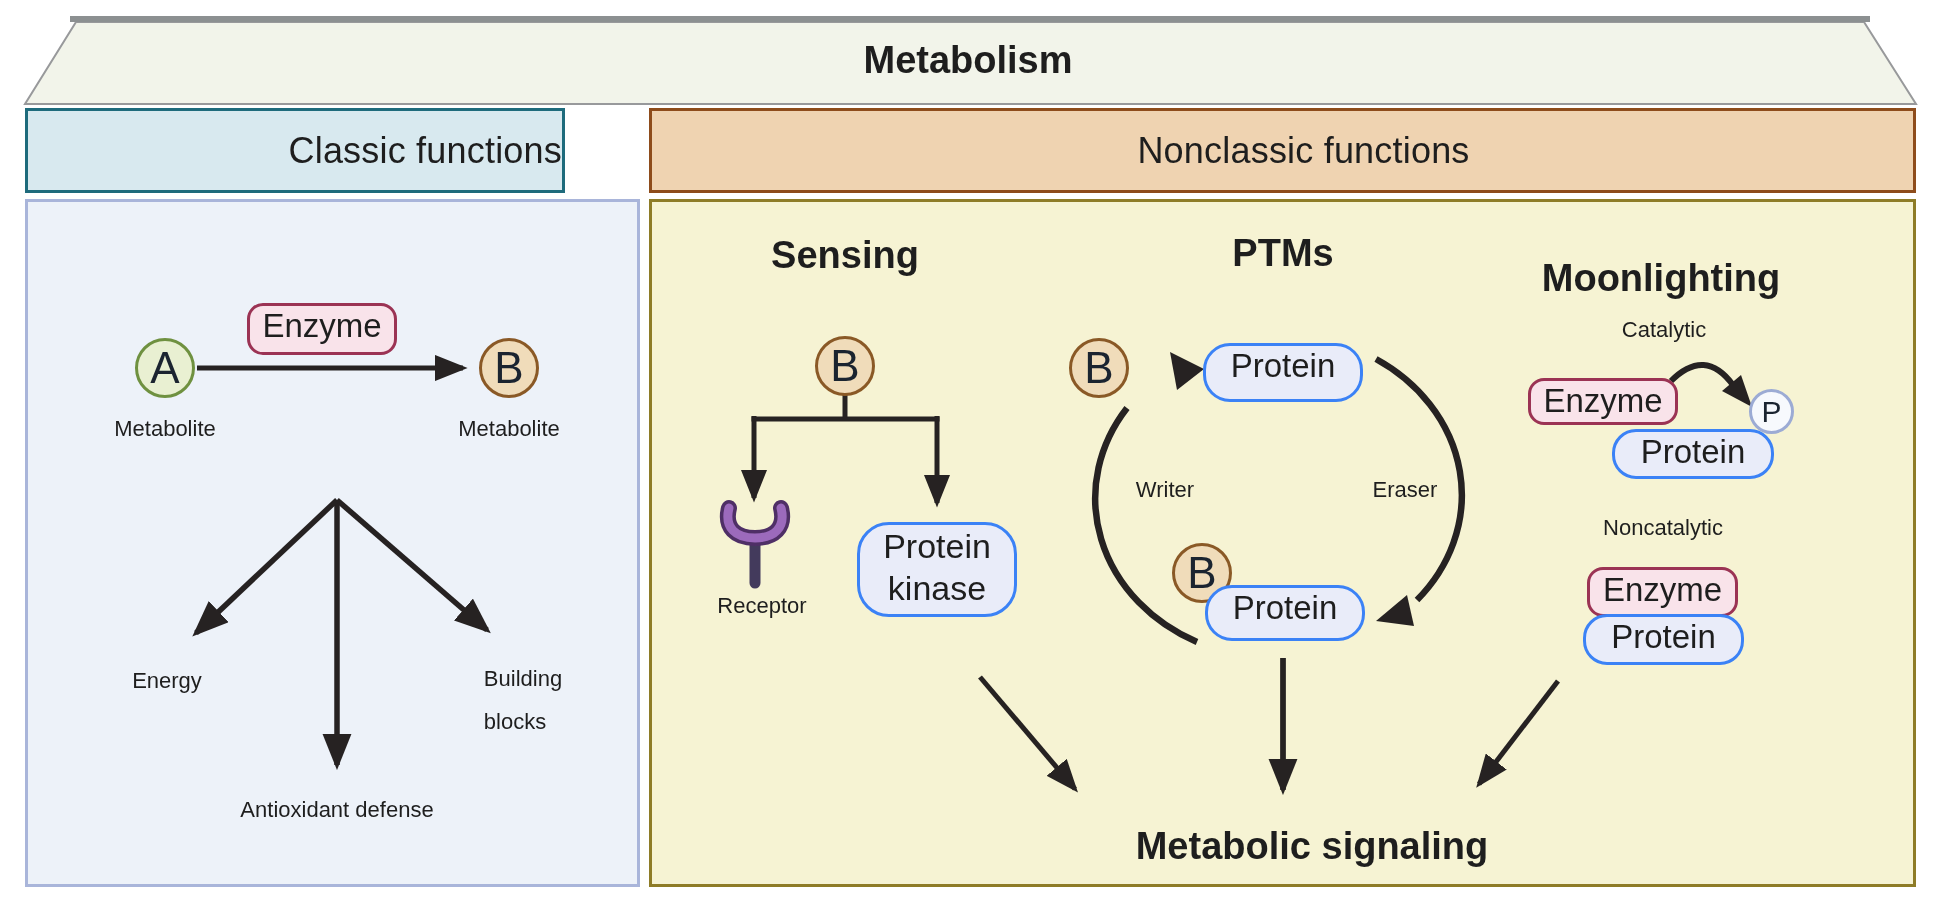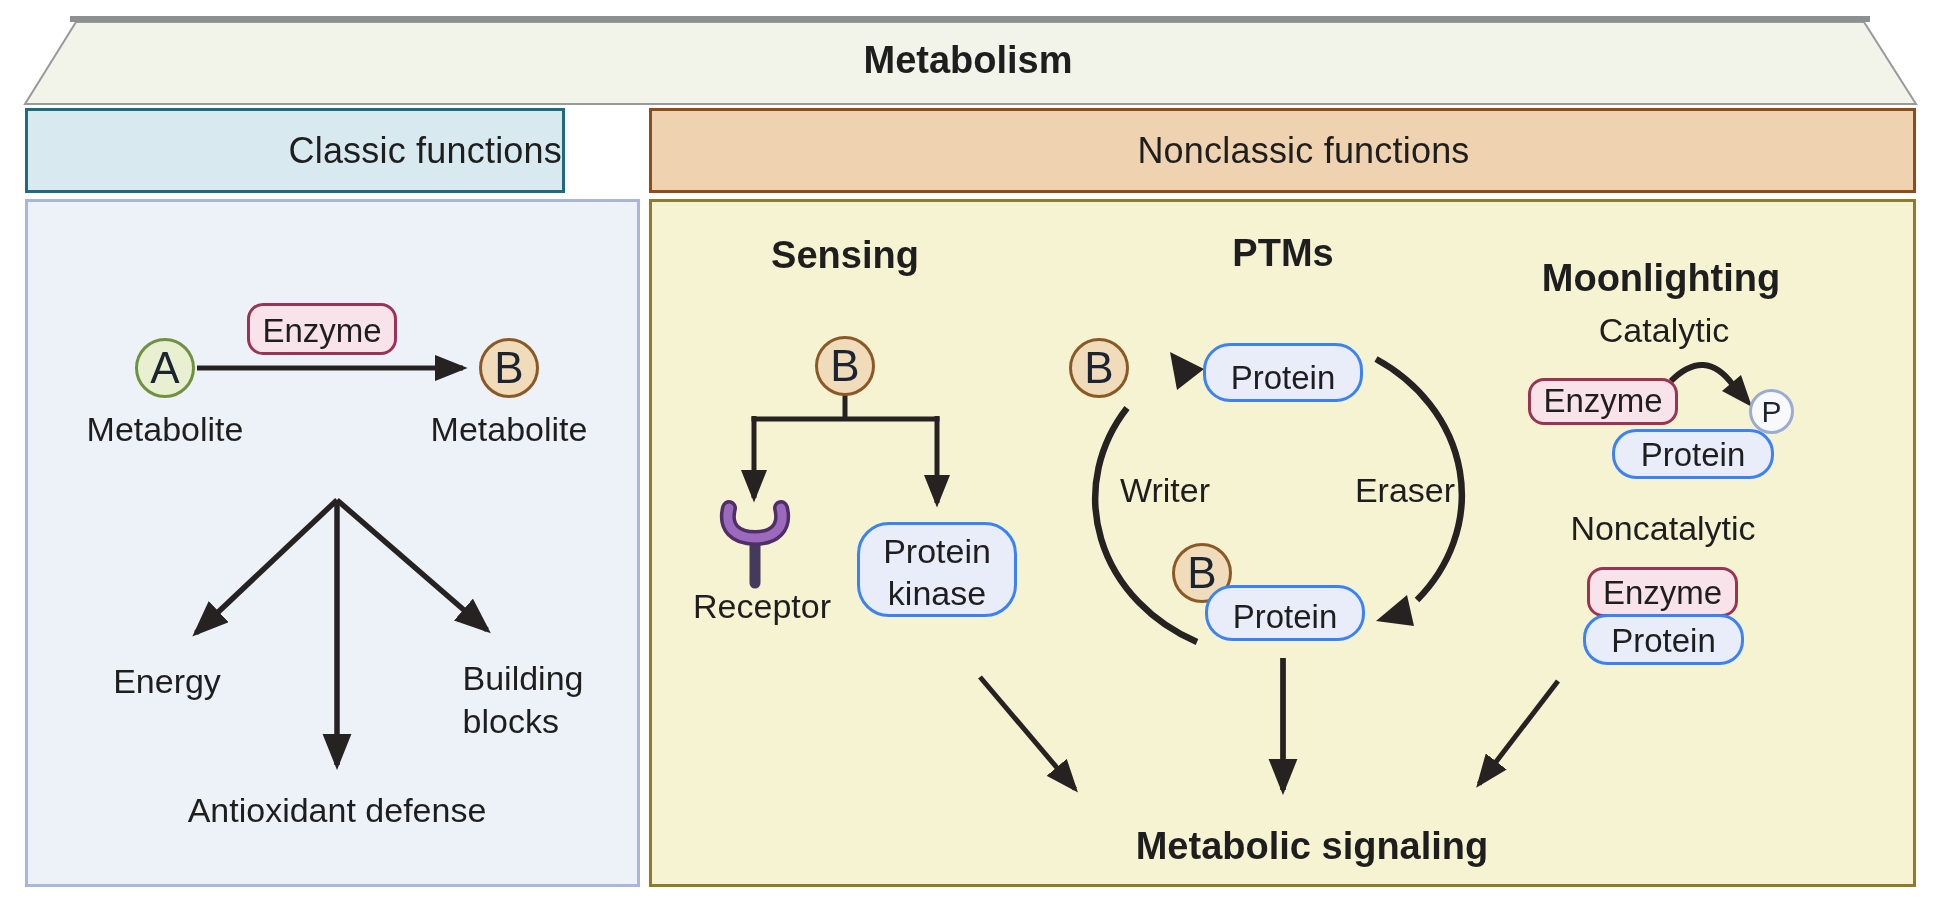--- a/index.html
+++ b/index.html
@@ -11,31 +11,31 @@
   svg.overlay{position:absolute;left:0;top:0;z-index:2;pointer-events:none;}
   
   .panel{position:absolute;border:3px solid;}
   .hdr{position:absolute;border:3px solid;display:flex;align-items:center;justify-content:center;
        font-size:36px;letter-spacing:.2px;}
   .classic-hdr{background:#d8e9ef;border-color:#1e6b7c;}
   .nonclassic-hdr{background:#efd3b1;border-color:#8e4c1b;padding-left:42px;}
   .classic-panel{background:#edf2f9;border-color:#a9b5da;}
   .nonclassic-panel{background:#f6f3d3;border-color:#8e7c27;}
   
-  .lbl{position:absolute;transform:translate(-50%,-50%);white-space:nowrap;font-size:34px;z-index:5;}
+  .lbl{position:absolute;transform:translate(-50%,-50%);white-space:nowrap;font-size:22px;z-index:5;}
   .bold{font-weight:bold;font-size:38px;}
   .center-lines{white-space:normal;line-height:43px;}
   
   .circle{position:absolute;border-radius:50%;display:flex;align-items:center;justify-content:center;
           z-index:3;color:#1b2430;}
   .node-b{width:60px;height:60px;background:#f0dcba;border:3.5px solid #8a5926;font-size:44px;}
   .node-a{width:60px;height:60px;background:#e9f0d2;border:3.5px solid #6f9140;font-size:44px;}
   .node-p{width:45px;height:45px;background:#f7f9fd;border:3px solid #9cabd4;font-size:30px;}
   
-  .pill{position:absolute;display:flex;flex-direction:column;align-items:center;justify-content:flex-end;
+  .pill{position:absolute;display:flex;flex-direction:column;align-items:center;justify-content:flex-start;
         z-index:4;font-size:33px;line-height:1.24;}
   .enzyme{background:#f9e3ea;border:3.5px solid #9b3354;border-radius:16px;}
   .protein{background:#e9ecf9;border:3px solid #3b82f6;border-radius:24px;}
   .r27{border-radius:27px;} .r32{border-radius:32px;}
 </style>
 </head>
 <body>
 
 <div id="fig">
 

